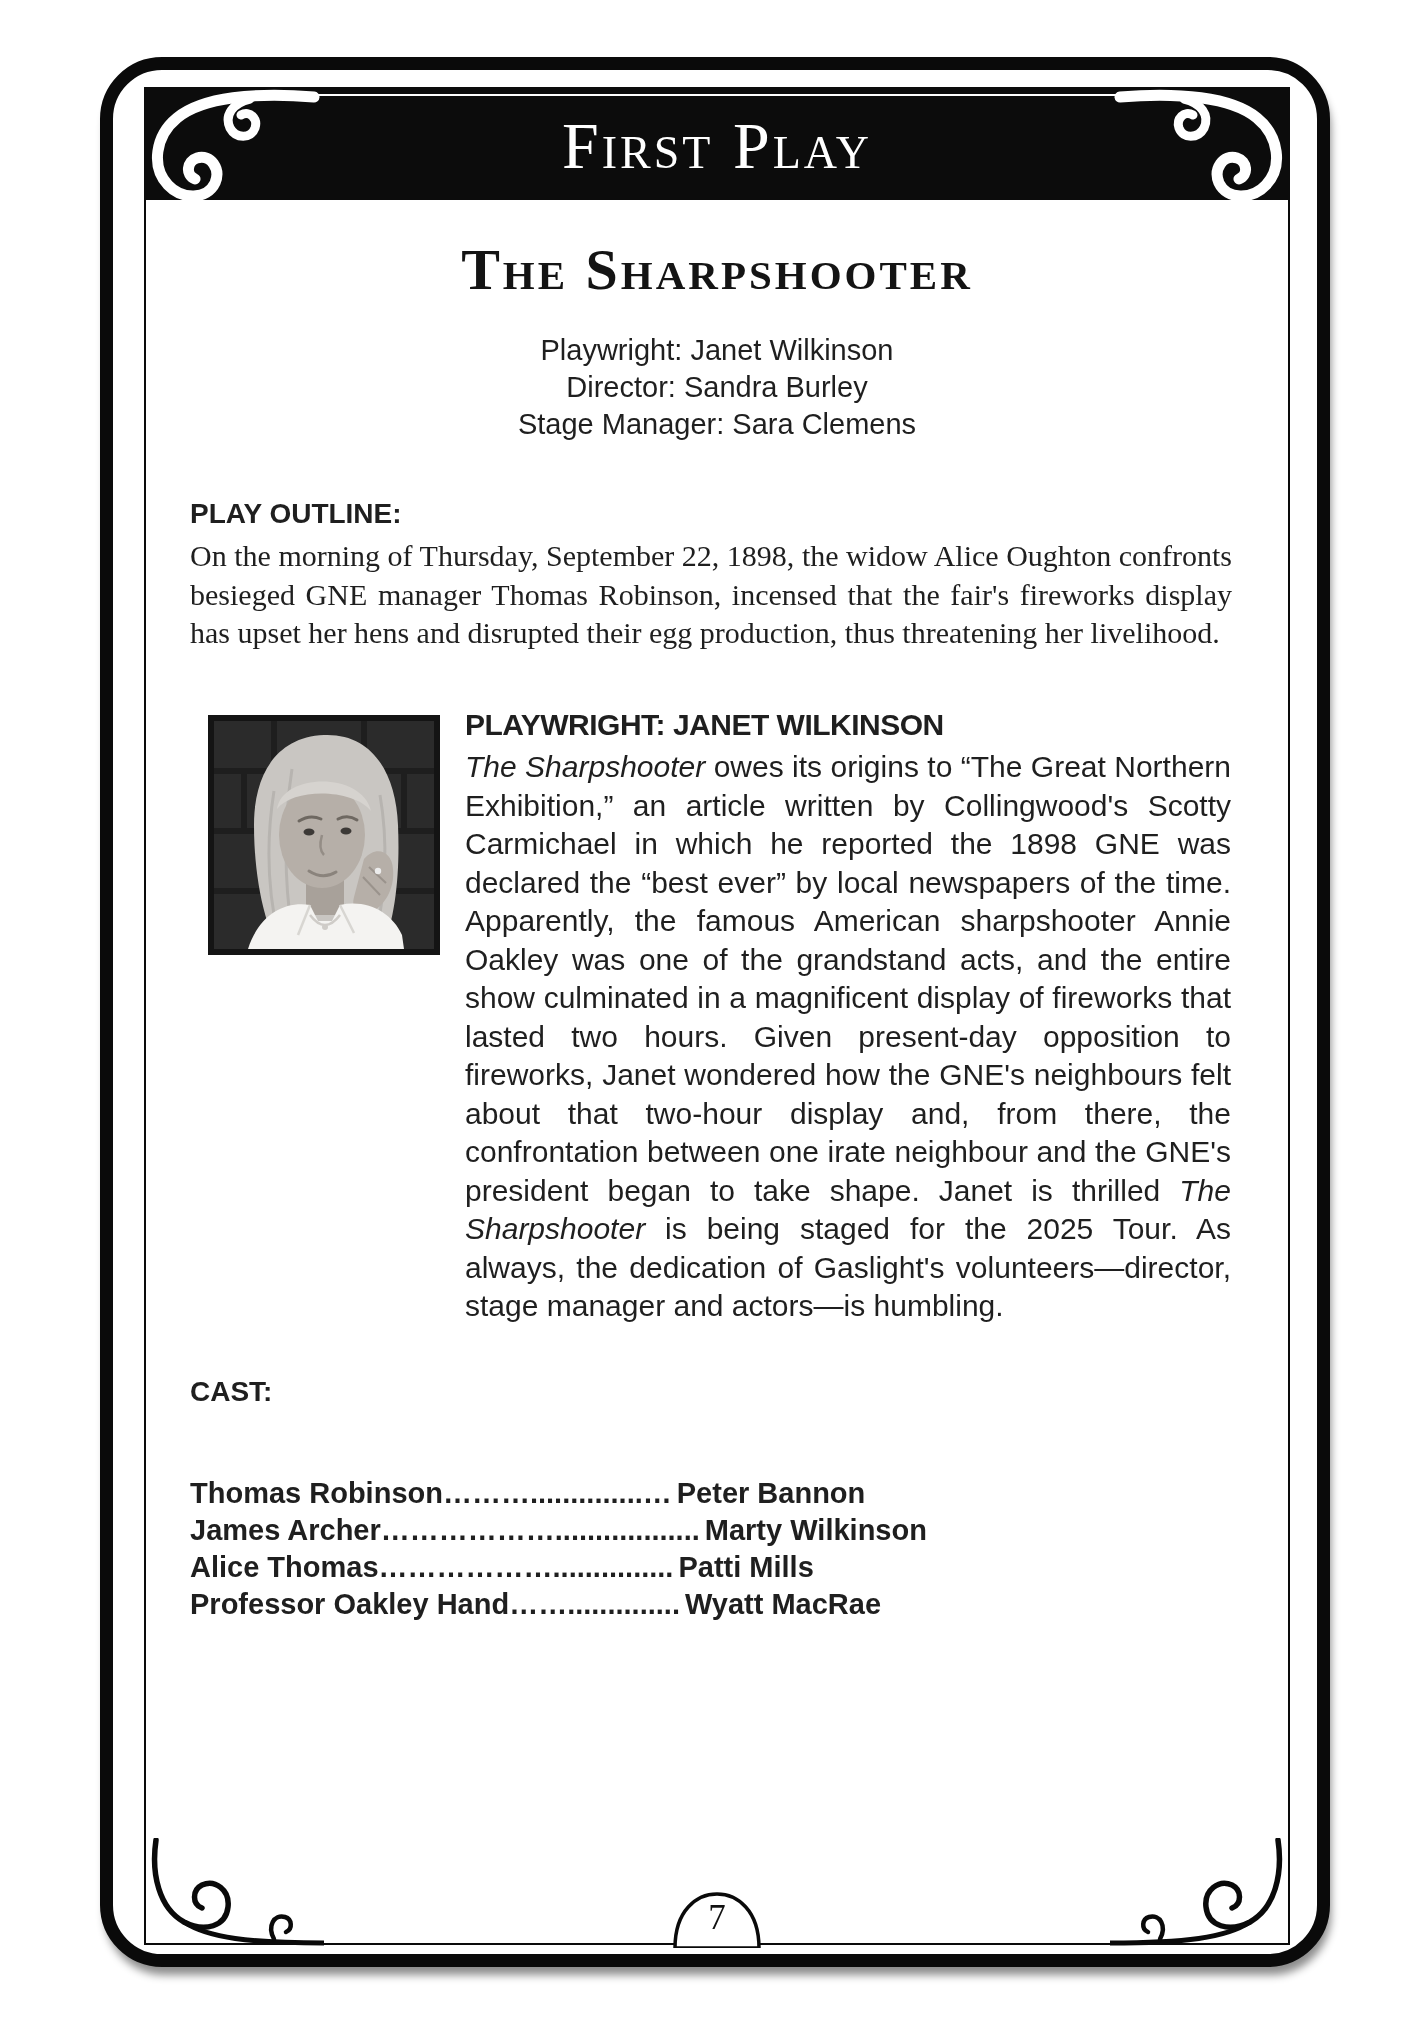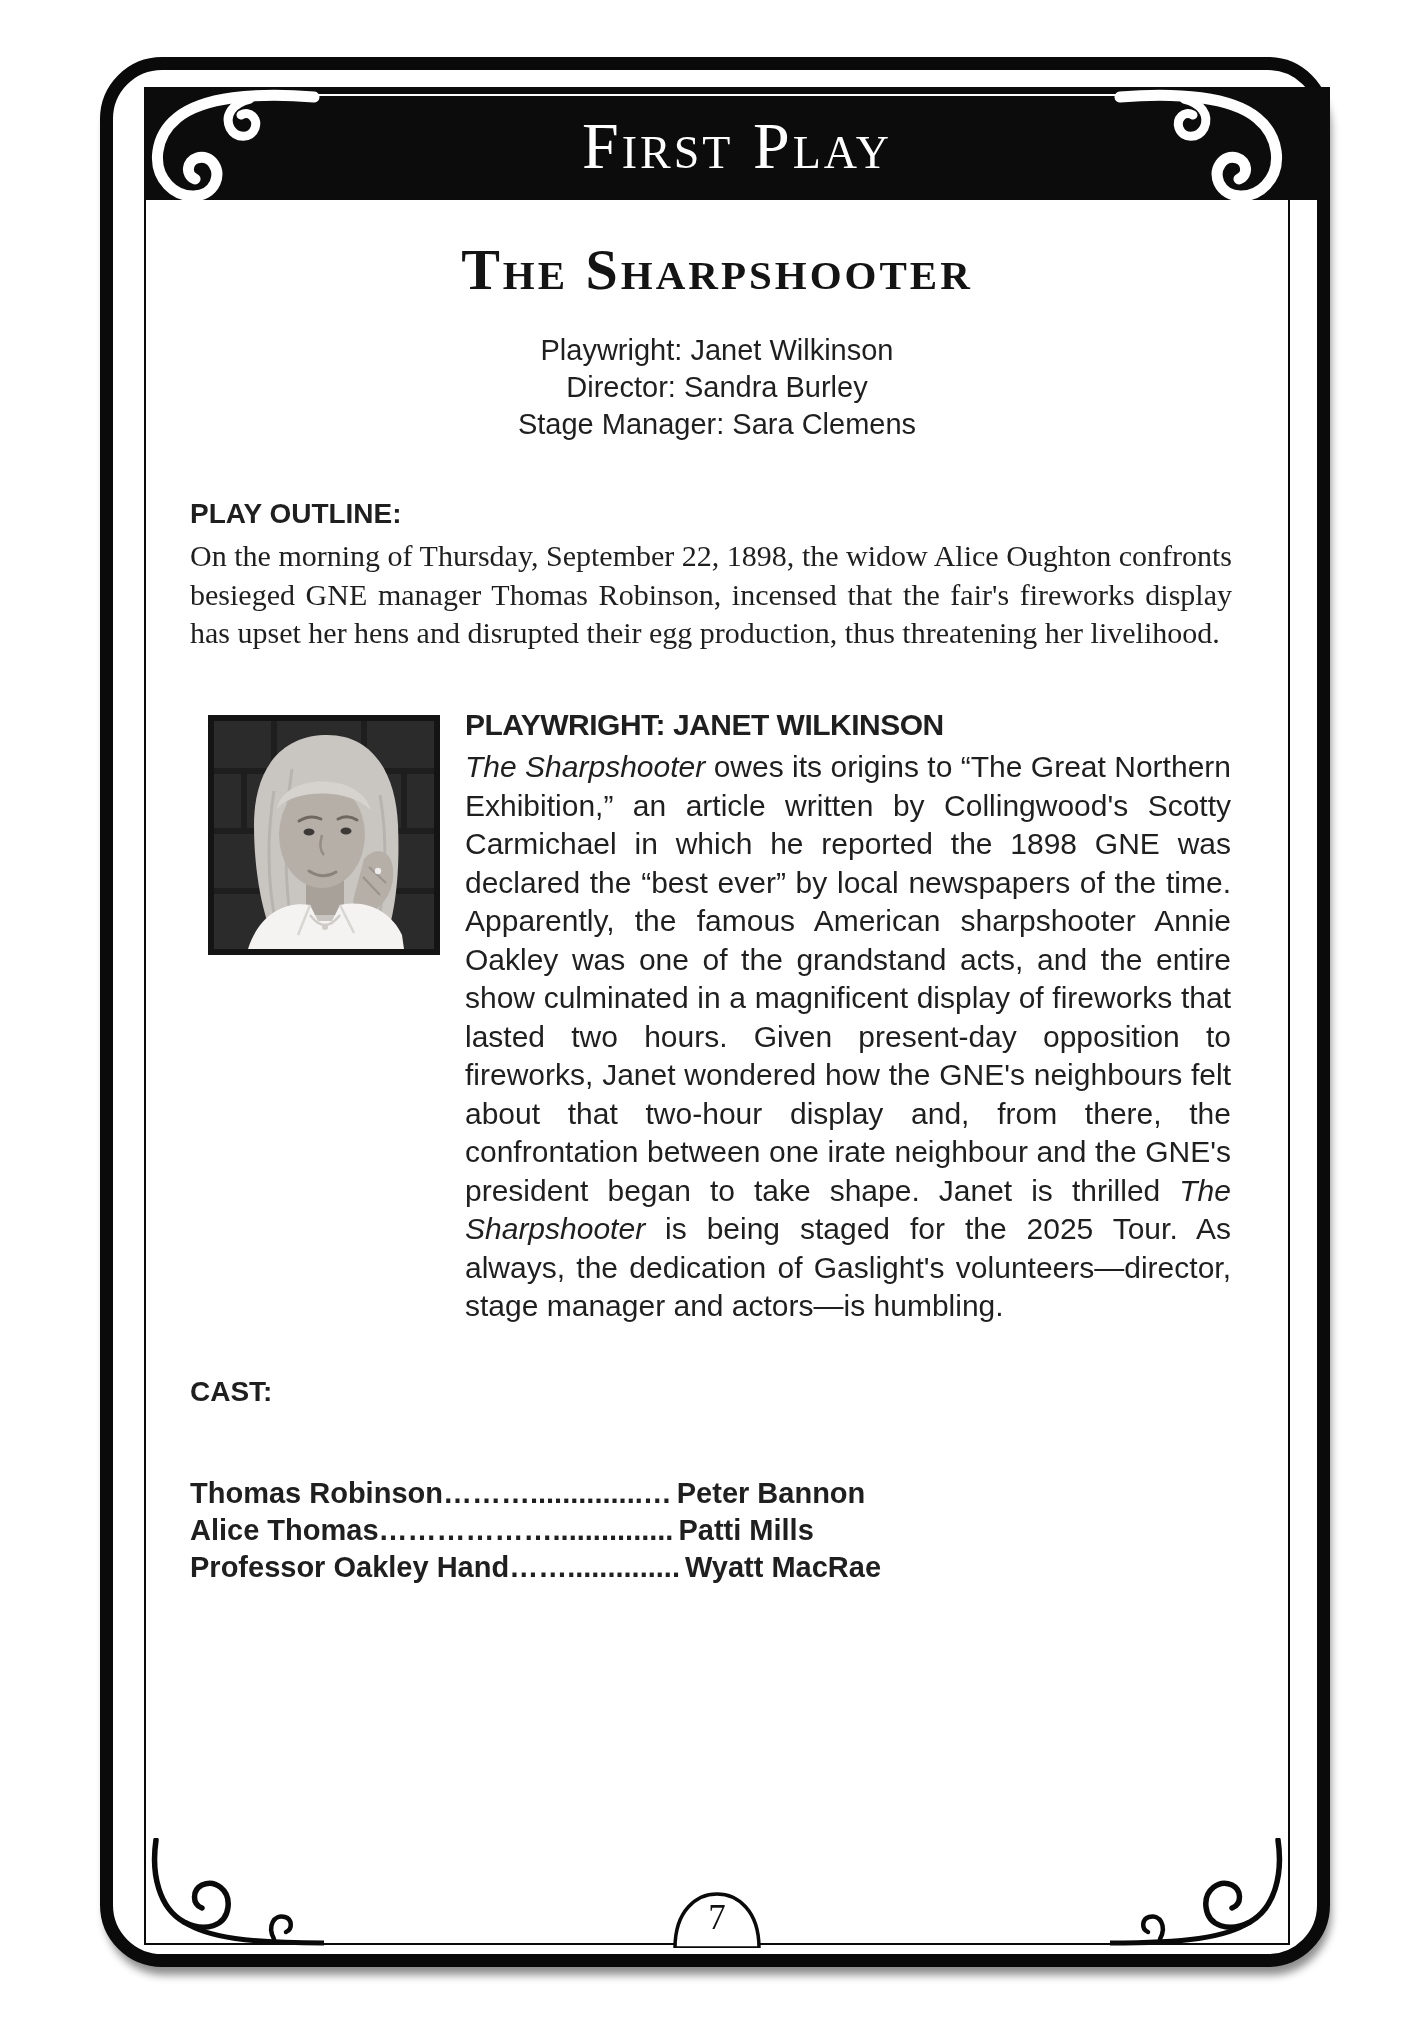--- a/index.html
+++ b/index.html
@@ -5,21 +5,21 @@
   html,body{margin:0;padding:0;background:#ffffff;}
   body{width:1428px;height:2028px;position:relative;overflow:hidden;
        font-family:"Liberation Sans", sans-serif;color:#1f1f1f;}
 
   
   .frame{position:absolute;left:100px;top:57px;width:1230px;height:1910px;
          border:13px solid #0a0a0a;border-radius:62px;
          box-shadow:3px 10px 9px -2px rgba(0,0,0,.45);box-sizing:border-box;background:#fff;}
   .inner-border{position:absolute;left:144px;top:87px;width:1146px;height:1858px;
                 border:2px solid #0a0a0a;box-sizing:border-box;}
-  .band{position:absolute;left:144px;top:87px;width:1146px;height:113px;background:#0c0c0c;padding-left:40px;}
+  .band{position:absolute;left:144px;top:87px;width:1146px;height:113px;background:#0c0c0c;}
   .band::after{content:"";position:absolute;left:150px;right:150px;top:7px;height:2px;background:#ffffff;}
   .band-title{position:absolute;left:0;right:0;top:0;height:113px;line-height:117px;text-align:center;
               font-family:"Liberation Serif", serif;font-variant:small-caps;
               font-size:66px;font-weight:500;letter-spacing:3px;color:#ffffff;}
   .flourish{position:absolute;pointer-events:none;}
   .flip{transform:scaleX(-1);}
 
   
   .play-title{position:absolute;left:144px;width:1146px;top:236px;text-align:center;
               font-family:"Liberation Serif", serif;font-variant:small-caps;
@@ -131,20 +131,21 @@
     <circle cx="111" cy="206" r="3" fill="#cfccc8"></circle>
   </svg>
 </div>
 
 <div id="bio-heading">PLAYWRIGHT: JANET WILKINSON</div>
 <div class="para" id="bio-para"><span class="it">The Sharpshooter</span><span> owes its origins to “The Great Northern Exhibition,” an article written by Collingwood's Scotty Carmichael in which he reported the 1898 GNE was declared the “best ever” by local newspapers of the time. Apparently, the famous American sharpshooter Annie Oakley was one of the grandstand acts, and the entire show culminated in a magnificent display of fireworks that lasted two hours. Given present-day opposition to fireworks, Janet wondered how the GNE's neighbours felt about that two-hour display and, from there, the confrontation between one irate neighbour and the GNE's president began to take shape. Janet is thrilled </span><span class="it">The Sharpshooter</span><span> is being staged for the 2025 Tour. As always, the dedication of Gaslight's volunteers—director, stage manager and actors—is humbling.</span></div>
 
 <div class="label" style="top:1376px">CAST:</div>
 <div class="cast-list">
   <div class="cast-row"><span>Thomas Robinson</span><span>………..............…</span><span class="actor">Peter Bannon</span></div>
+  <div class="cast-row"><span>James Archer</span><span>………………..................</span><span class="actor">Marty Wilkinson</span></div>
   <div class="cast-row"><span>Alice Thomas</span><span>………………...............</span><span class="actor">Patti Mills</span></div>
   <div class="cast-row"><span>Professor Oakley Hand</span><span>……..............</span><span class="actor">Wyatt MacRae</span></div>
 </div>
 
 <svg class="page-arch" width="112" height="62" viewBox="0 0 112 62">
   <path d="M14,62 C14,24 36,8 56,8 C76,8 98,24 98,62 Z" fill="#ffffff" stroke="#0a0a0a" stroke-width="3.5"></path>
 </svg>
 <div class="page-number">7</div>
 
 </body></html>

